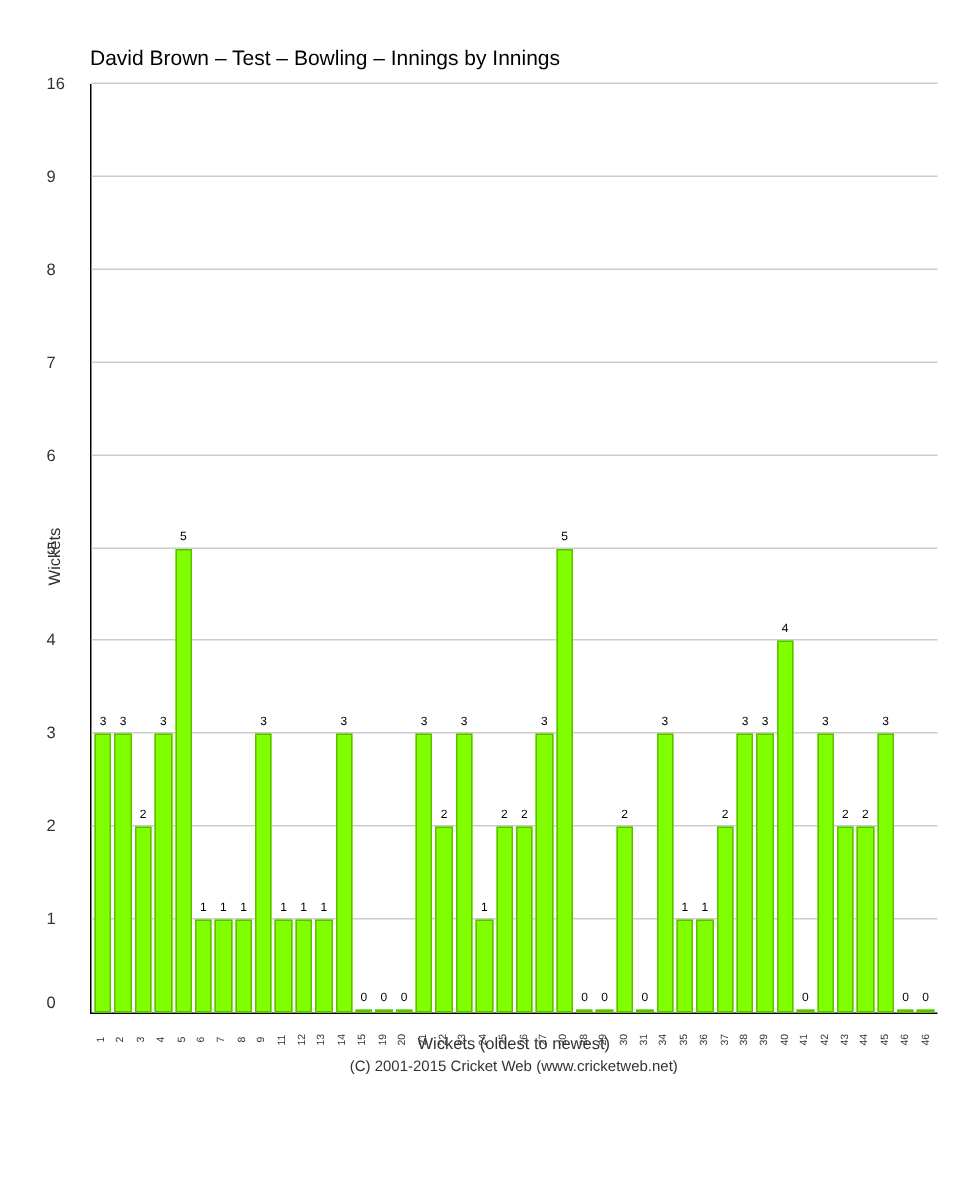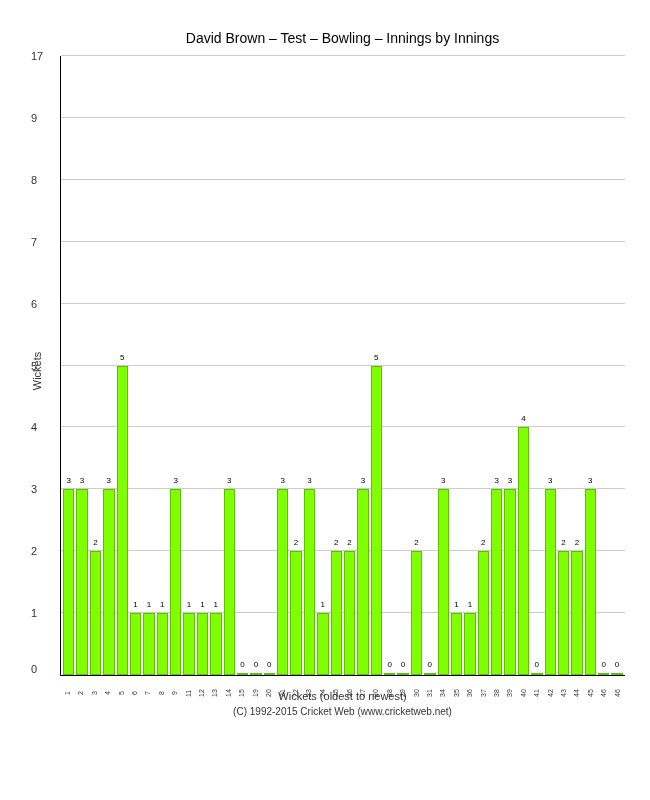--- a/index.html
+++ b/index.html
@@ -13,21 +13,20 @@
       flex-direction: column;
       align-items: center;
     }
     .chart-container {
       width: 640px;
       height: 780px;
       position: relative;
       padding: 30px 20px 60px 55px;
     }
     .chart-title {
-      text-align: center;
       font-size: 14px;
       font-weight: normal;
       margin-bottom: 10px;
       color: #000;
     }
     .chart-area {
       position: relative;
       width: 100%;
       height: 620px;
       border-left: 1px solid #000;
@@ -118,21 +117,21 @@
 <div class="chart-container">
   <div class="chart-title">David Brown – Test – Bowling – Innings by Innings</div>
 
   <div style="position:relative; width:100%; height:630px;">
 
     <div style="position:absolute; left:-42px; top:50%; transform:translateY(-50%) rotate(-90deg); font-size:11px; color:#333; white-space:nowrap;">Wickets</div>
 
     <div class="chart-area">
 
       <div class="grid-line" style="bottom: 100%;">
-        <span class="y-label">17</span>
+        <span class="y-label">16</span>
       </div>
       <div class="grid-line" style="bottom: 90%;">
         <span class="y-label">9</span>
       </div>
       <div class="grid-line" style="bottom: 80%;">
         <span class="y-label">8</span>
       </div>
       <div class="grid-line" style="bottom: 70%;">
         <span class="y-label">7</span>
       </div>
@@ -410,14 +409,14 @@
         <div class="x-label">42</div>
         <div class="x-label">43</div>
         <div class="x-label">44</div>
         <div class="x-label">45</div>
         <div class="x-label">46</div>
         <div class="x-label">46</div>
       </div>
   </div>
 
   <div class="x-axis-title">Wickets (oldest to newest)</div>
-  <div class="footer">(C) 1992-2015 Cricket Web (www.cricketweb.net)</div>
+  <div class="footer">(C) 2001-2015 Cricket Web (www.cricketweb.net)</div>
 </div>
 
 </body></html>

